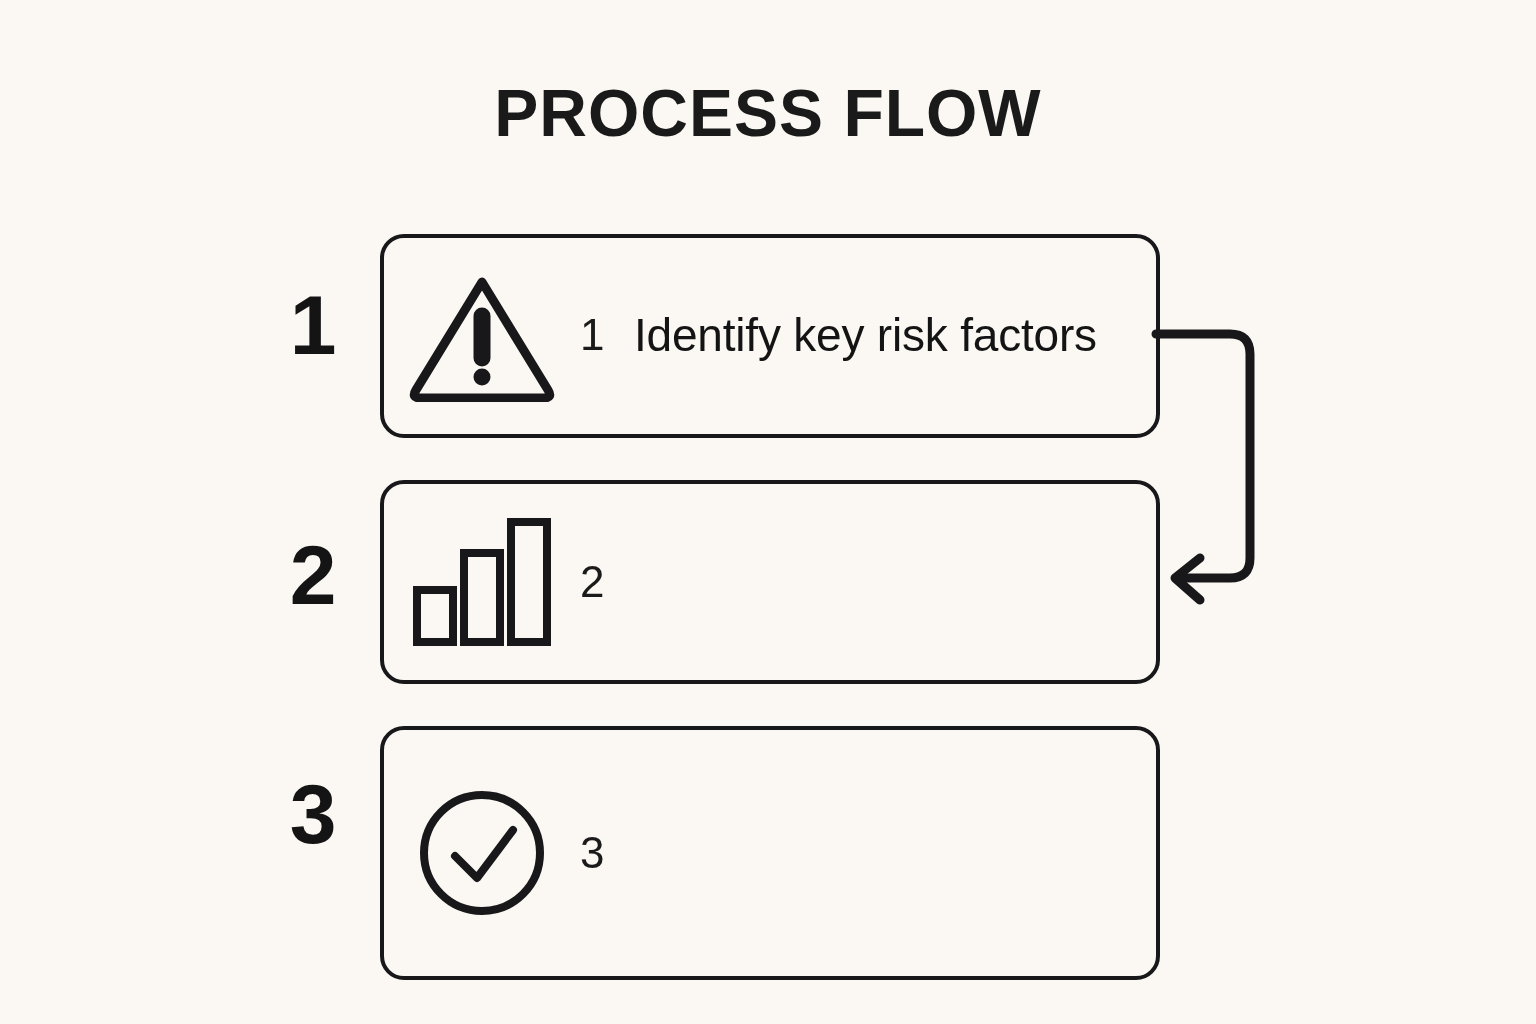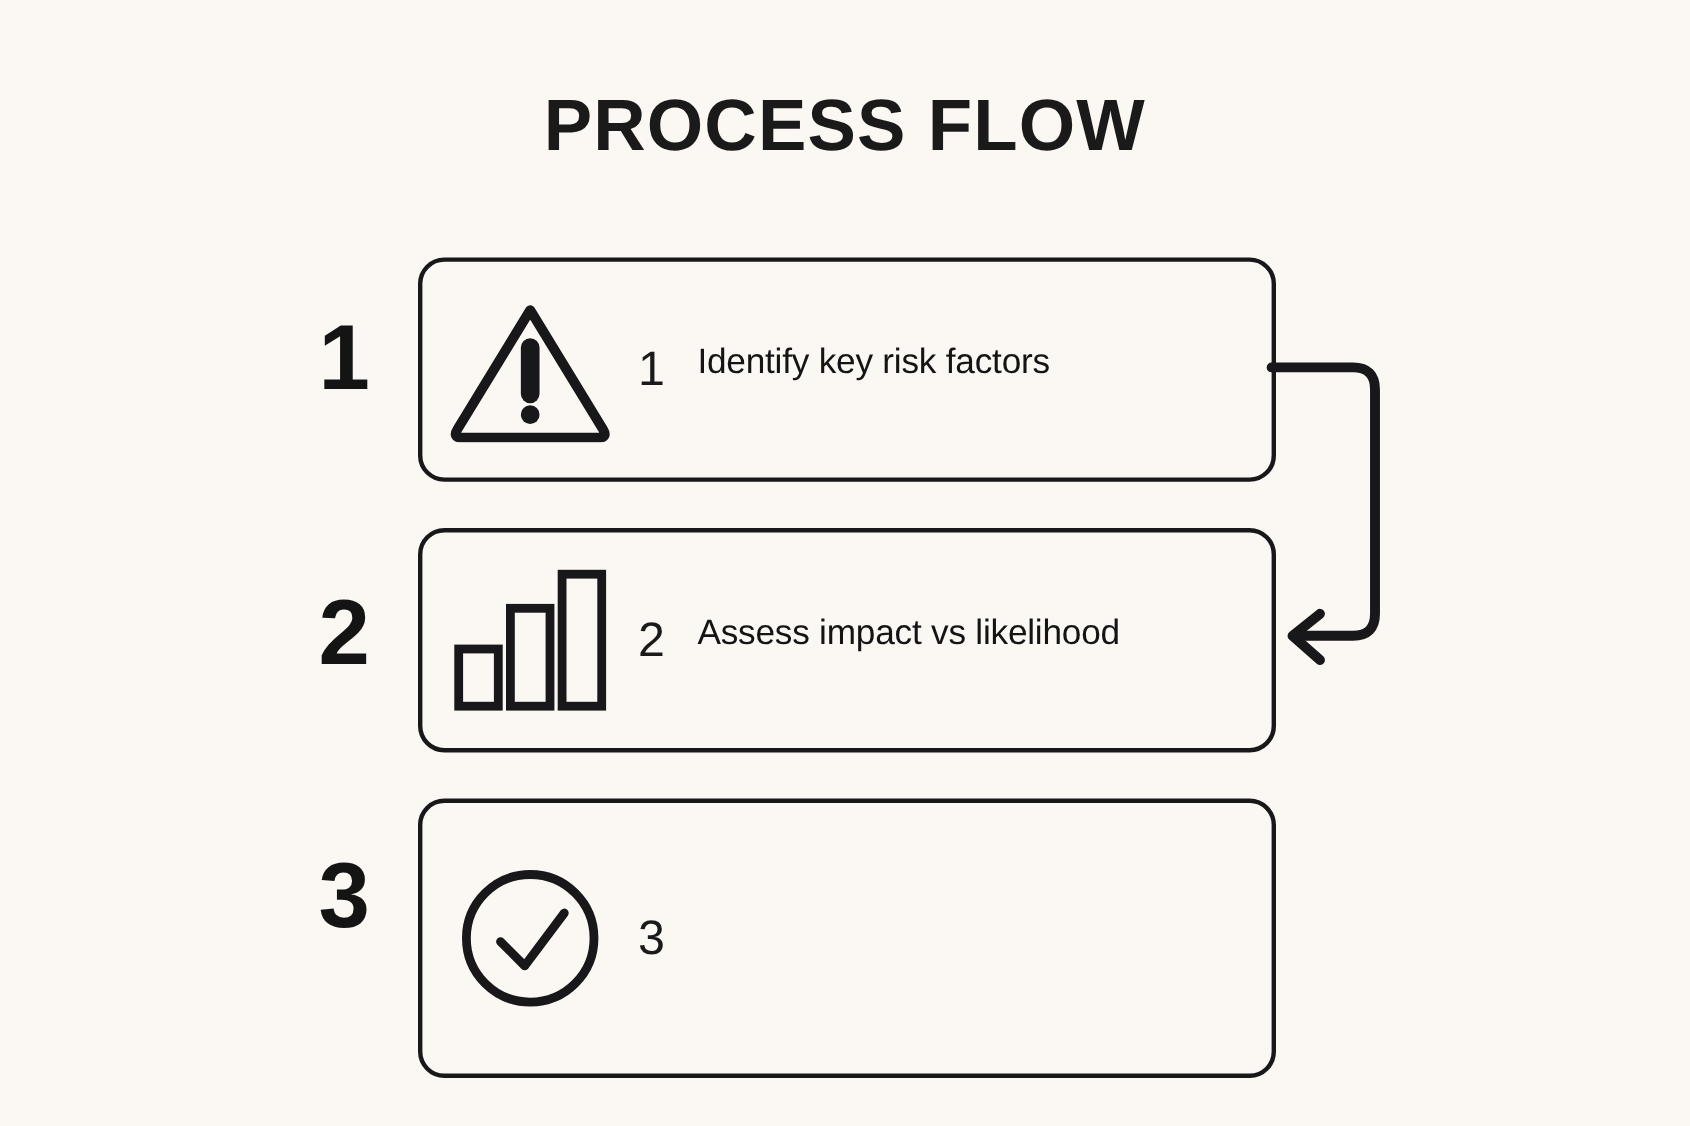--- a/index.html
+++ b/index.html
@@ -82,21 +82,21 @@
   .card-num {
     flex: 0 0 auto;
     font-size: 44px;
     font-weight: 400;
     color: #1A1A1A;
     line-height: 1.16;
     width: 54px;
   }
   .card-label {
     flex: 1 1 auto;
-    font-size: 32px;
+    font-size: 46px;
     font-weight: 500;
     color: #141414;
     line-height: 1.16;
     letter-spacing: -0.2px;
   }
 
   
   .connector {
     position: absolute;
     left: 1130px;
@@ -134,21 +134,20 @@
   <div class="card c2">
     <div class="card-icon">
       <svg width="142" height="132" viewBox="0 0 142 132" fill="none">
         <rect x="6" y="74" width="36" height="52" stroke="#18181A" stroke-width="8" fill="none"></rect>
         <rect x="53" y="37" width="36" height="89" stroke="#18181A" stroke-width="8" fill="none"></rect>
         <rect x="100" y="6" width="36" height="120" stroke="#18181A" stroke-width="8" fill="none"></rect>
       </svg>
     </div>
     <div class="card-body">
       <span class="card-num">2</span>
-      <span class="card-label">Assess impact vs likelihood</span>
     </div>
   </div>
 
   <div class="card c3">
     <div class="card-icon">
       <svg width="130" height="130" viewBox="0 0 130 130" fill="none">
         <circle cx="65" cy="65" r="58" stroke="#18181A" stroke-width="8" fill="none"></circle>
         <path d="M38 68 L60 90 L96 42" stroke="#18181A" stroke-width="8" stroke-linecap="round" stroke-linejoin="round" fill="none"></path>
       </svg>
     </div>

